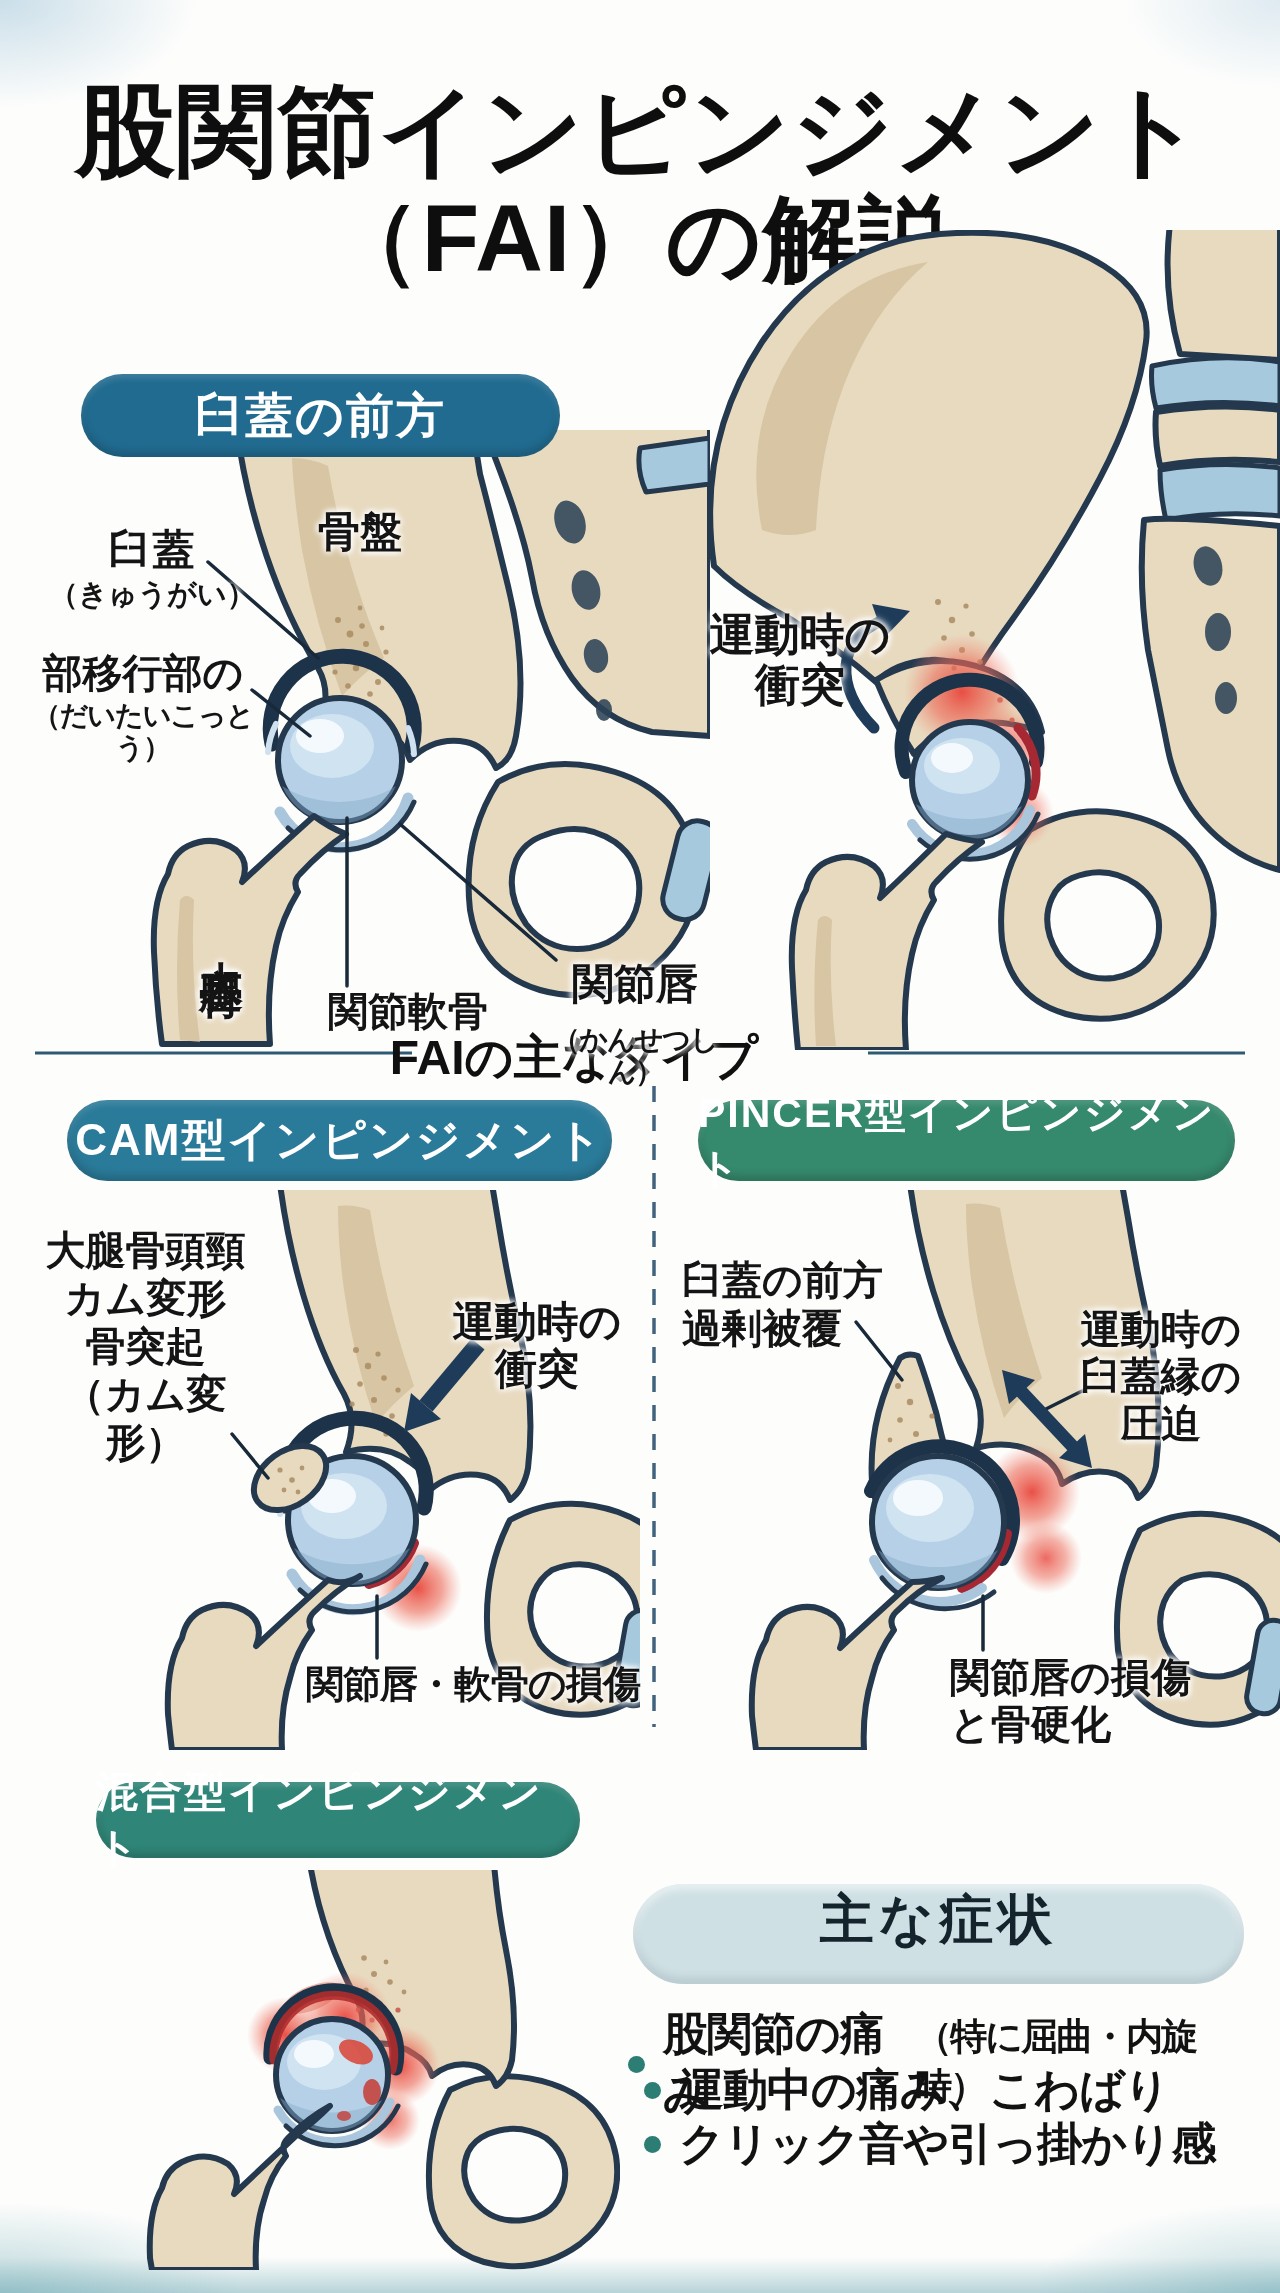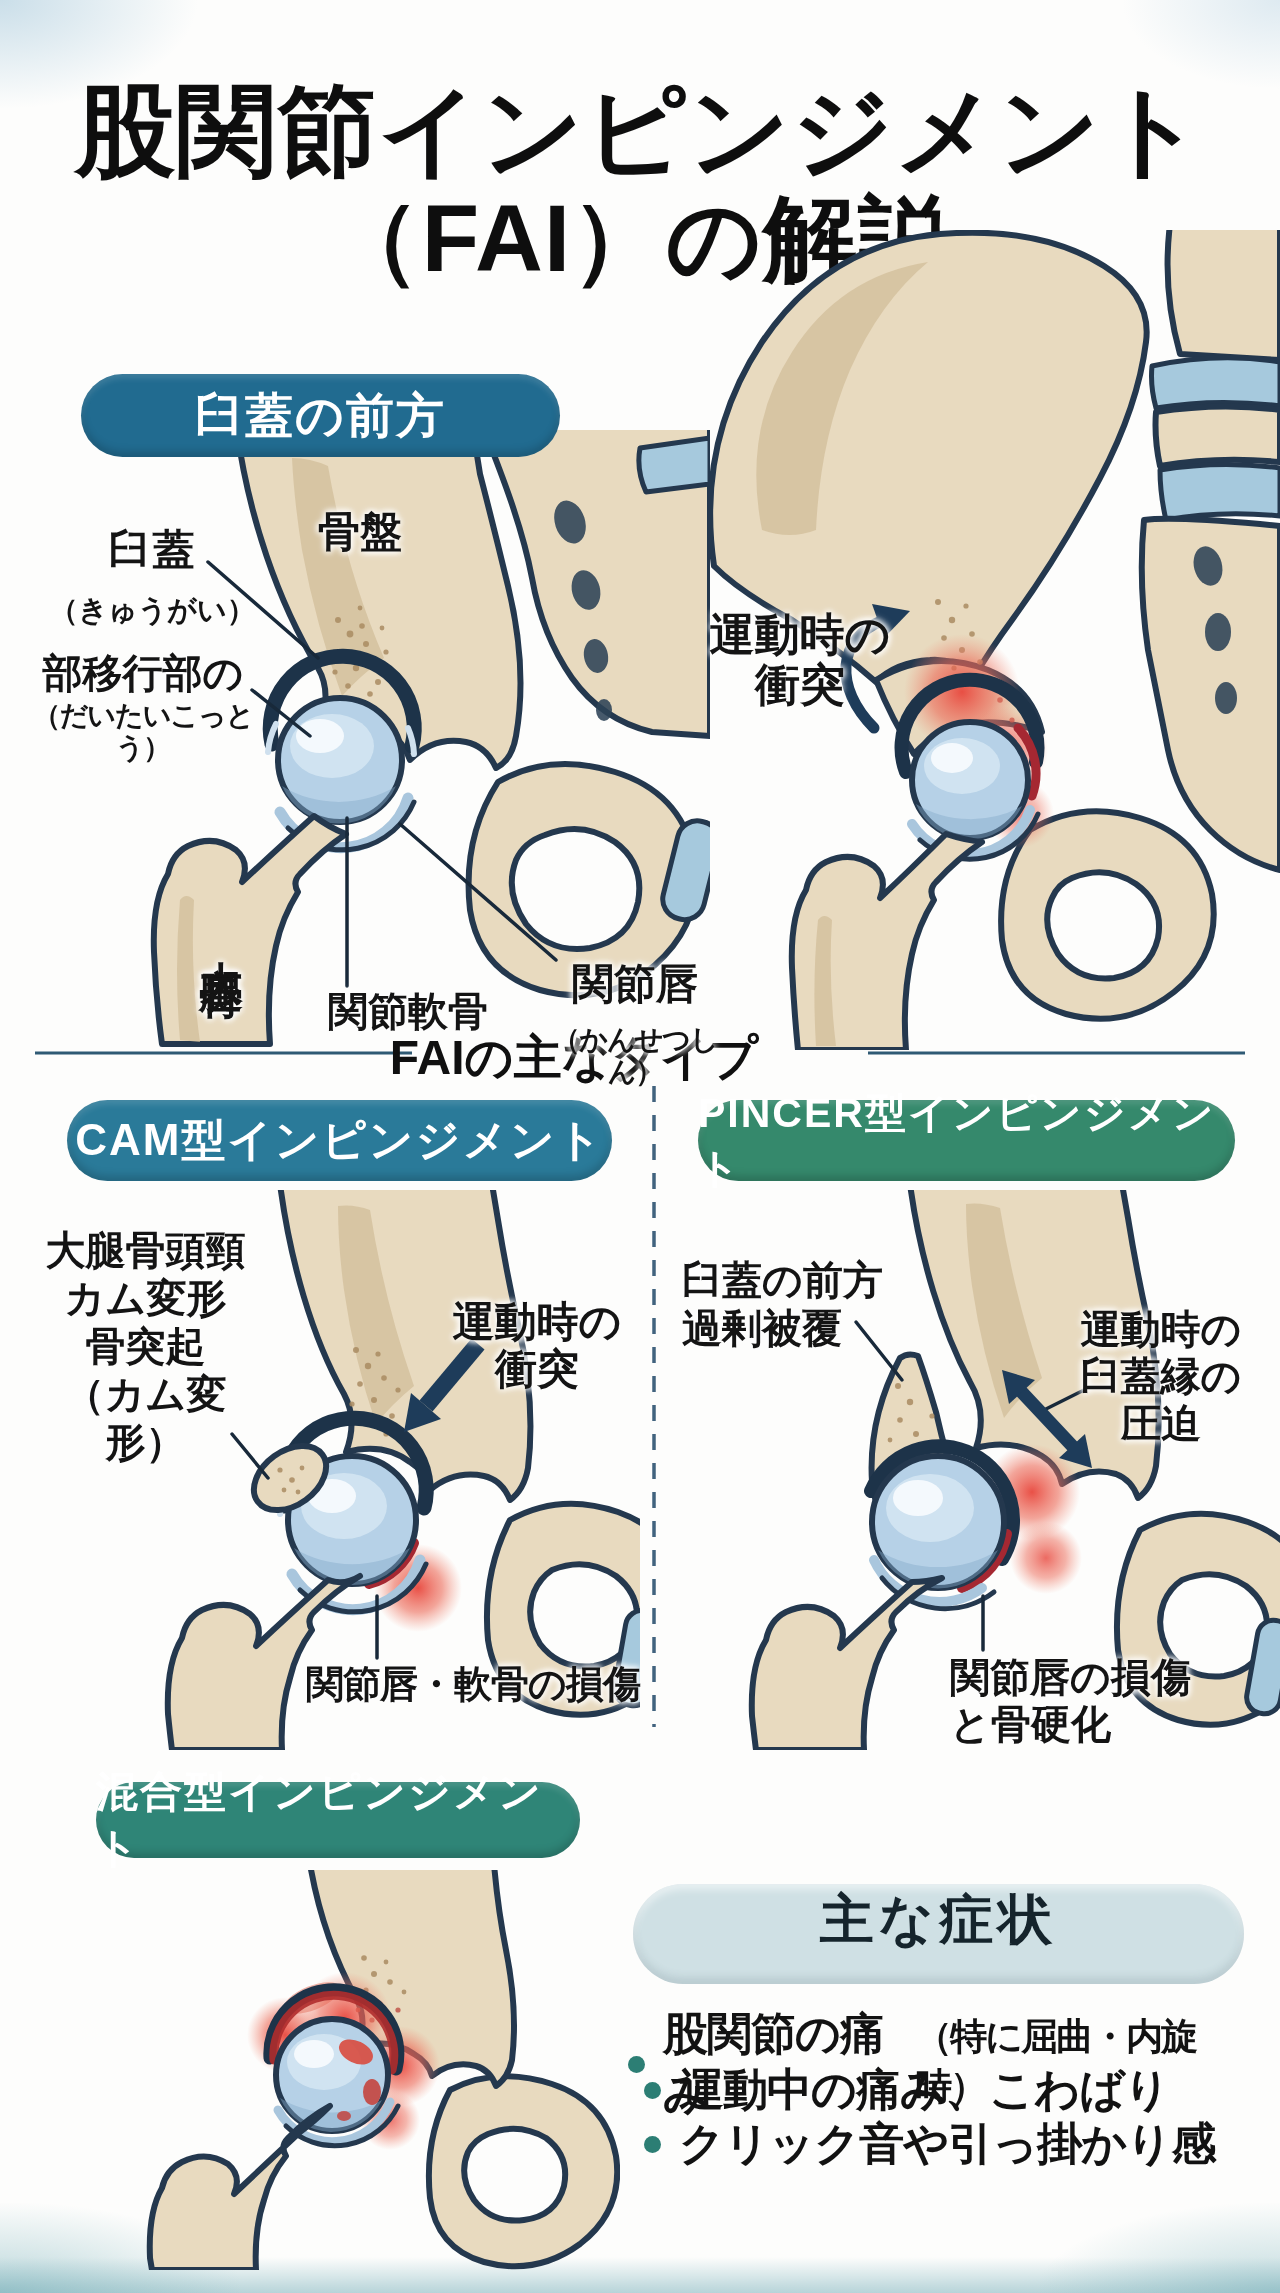--- a/index.html
+++ b/index.html
@@ -380,21 +380,21 @@
   <div class="abs badge badge-pincer">
     <span>PINCER型インピンジメント</span>
   </div>
   <div class="abs badge badge-mixed">
     <span>混合型インピンジメント</span>
   </div>
 
   <div class="abs lbl" style="left:318px;top:508px;font-size:42px;">骨盤</div>
   <div class="abs lbl ctr" style="left:40px;top:526px;width:225px;">
     <div style="font-size:42px;letter-spacing:2px;">臼蓋</div>
-    <div class="rd" style="font-size:29px;margin-top:20px;">（きゅうがい）</div>
+    <div class="rd" style="font-size:29px;margin-top:4px;">（きゅうがい）</div>
   </div>
   <div class="abs lbl ctr" style="left:8px;top:650px;width:270px;">
     <div style="font-size:40px;">部移行部の</div>
     <div class="rd" style="font-size:28px;margin-top:4px;letter-spacing:-1px;">（だいたいこっとう）</div>
   </div>
   <div class="abs lbl" style="left:196px;top:926px;font-size:44px;writing-mode:vertical-rl;letter-spacing:8px;">大腿骨</div>
   <div class="abs lbl" style="left:328px;top:988px;font-size:40px;">関節軟骨</div>
   <div class="abs lbl ctr" style="left:540px;top:960px;width:190px;">
     <div style="font-size:42px;">関節唇</div>
     <div class="rd" style="font-size:28px;margin-top:16px;letter-spacing:-1px;">（かんせつしん）</div>

